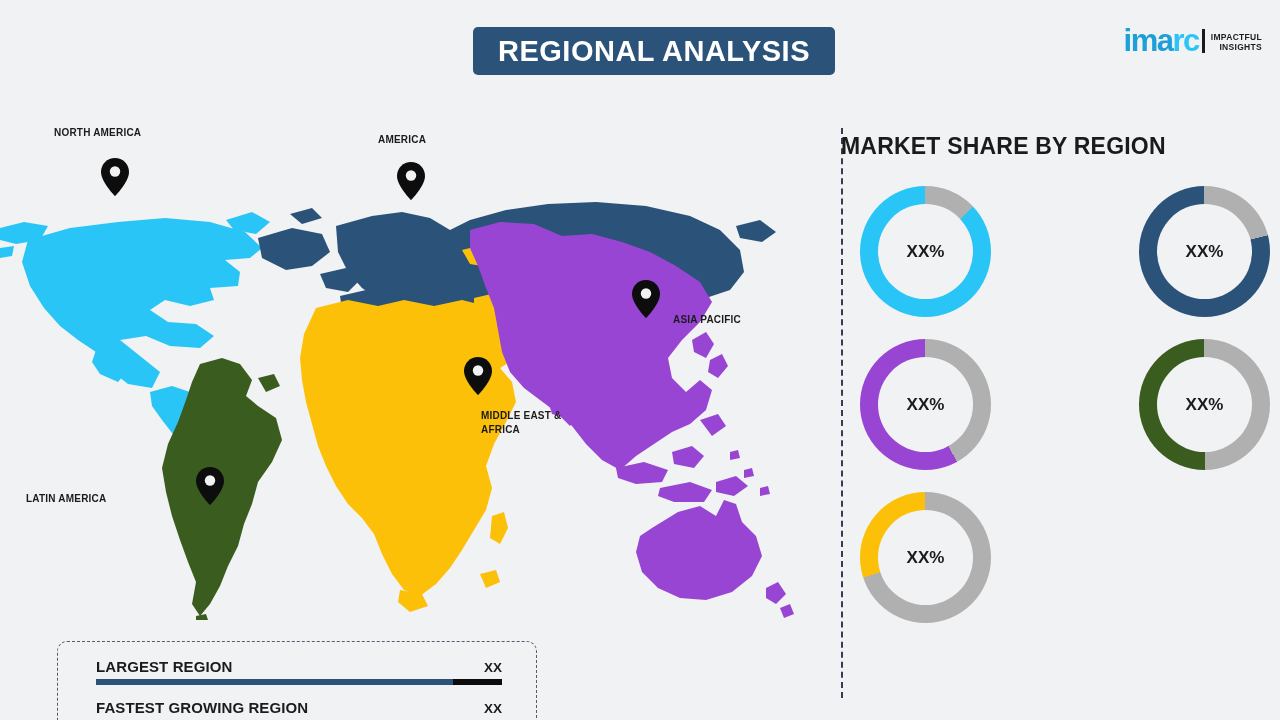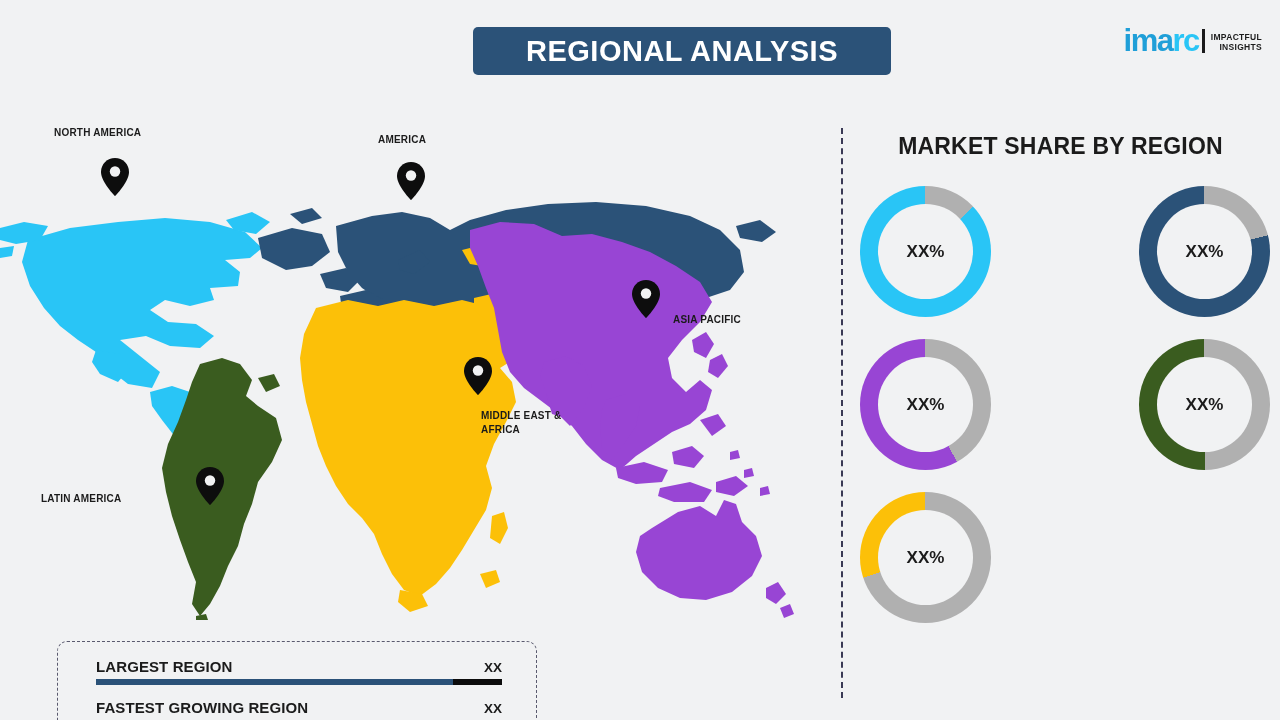--- a/index.html
+++ b/index.html
@@ -7,21 +7,21 @@
   body {
     background:#f1f2f3;
     font-family:"Liberation Sans", sans-serif;
     position:relative;
     overflow:hidden;
   }
 
   
   #title-banner{
     position:absolute; left:473px; top:27px;
-    width:418px; height:48px;
+    width:362px; height:48px;
     background:#2b5278;
     border-radius:5px;
     display:flex; align-items:center; justify-content:center;
   }
   #title-banner span{
     color:#ffffff;
     font-size:29px;
     font-weight:bold;
     letter-spacing:.5px;
   }
@@ -53,21 +53,21 @@
   .region-label{
     position:absolute;
     font-size:10px; font-weight:bold; color:#1b1b1b;
     letter-spacing:.2px; line-height:1.35;
     white-space:pre-line;
   }
   #label-north-america{ left:54px; top:126px; }
   #label-europe{ left:378px; top:133px; }
   #label-asia-pacific{ left:673px; top:313px; }
   #label-middle-east-africa{ left:481px; top:409px; }
-  #label-latin-america{ left:41px; top:492px; }
+  #label-latin-america{ left:26px; top:492px; }
 
   
   .pin{ position:absolute; width:28px; height:38px; }
   #pin-north-america{ left:101px; top:158px; }
   #pin-europe{ left:397px; top:162px; }
   #pin-asia-pacific{ left:632px; top:280px; }
   #pin-middle-east-africa{ left:464px; top:357px; }
   #pin-latin-america{ left:196px; top:467px; }
 
   
@@ -94,21 +94,20 @@
     background:#0c0c0c; position:relative; overflow:hidden;
   }
   .legend-row .bar-fill{
     position:absolute; left:0; top:0; height:100%;
     background:#2b5278;
   }
 
   
   #share-title{
     position:absolute; left:841px; top:133px; width:439px;
-    text-align:center;
     font-size:23px; font-weight:bold; color:#1b1b1b; letter-spacing:.2px;
   }
   #donuts{ position:absolute; left:860px; top:186px; width:410px; }
   .donut-row{ display:flex; justify-content:space-between; gap:82px; margin-bottom:22px; }
   .donut-row.single{ gap:0; }
   .donut{
     width:131px; height:131px; border-radius:50%;
     position:relative;
     display:flex; align-items:center; justify-content:center;
   }

